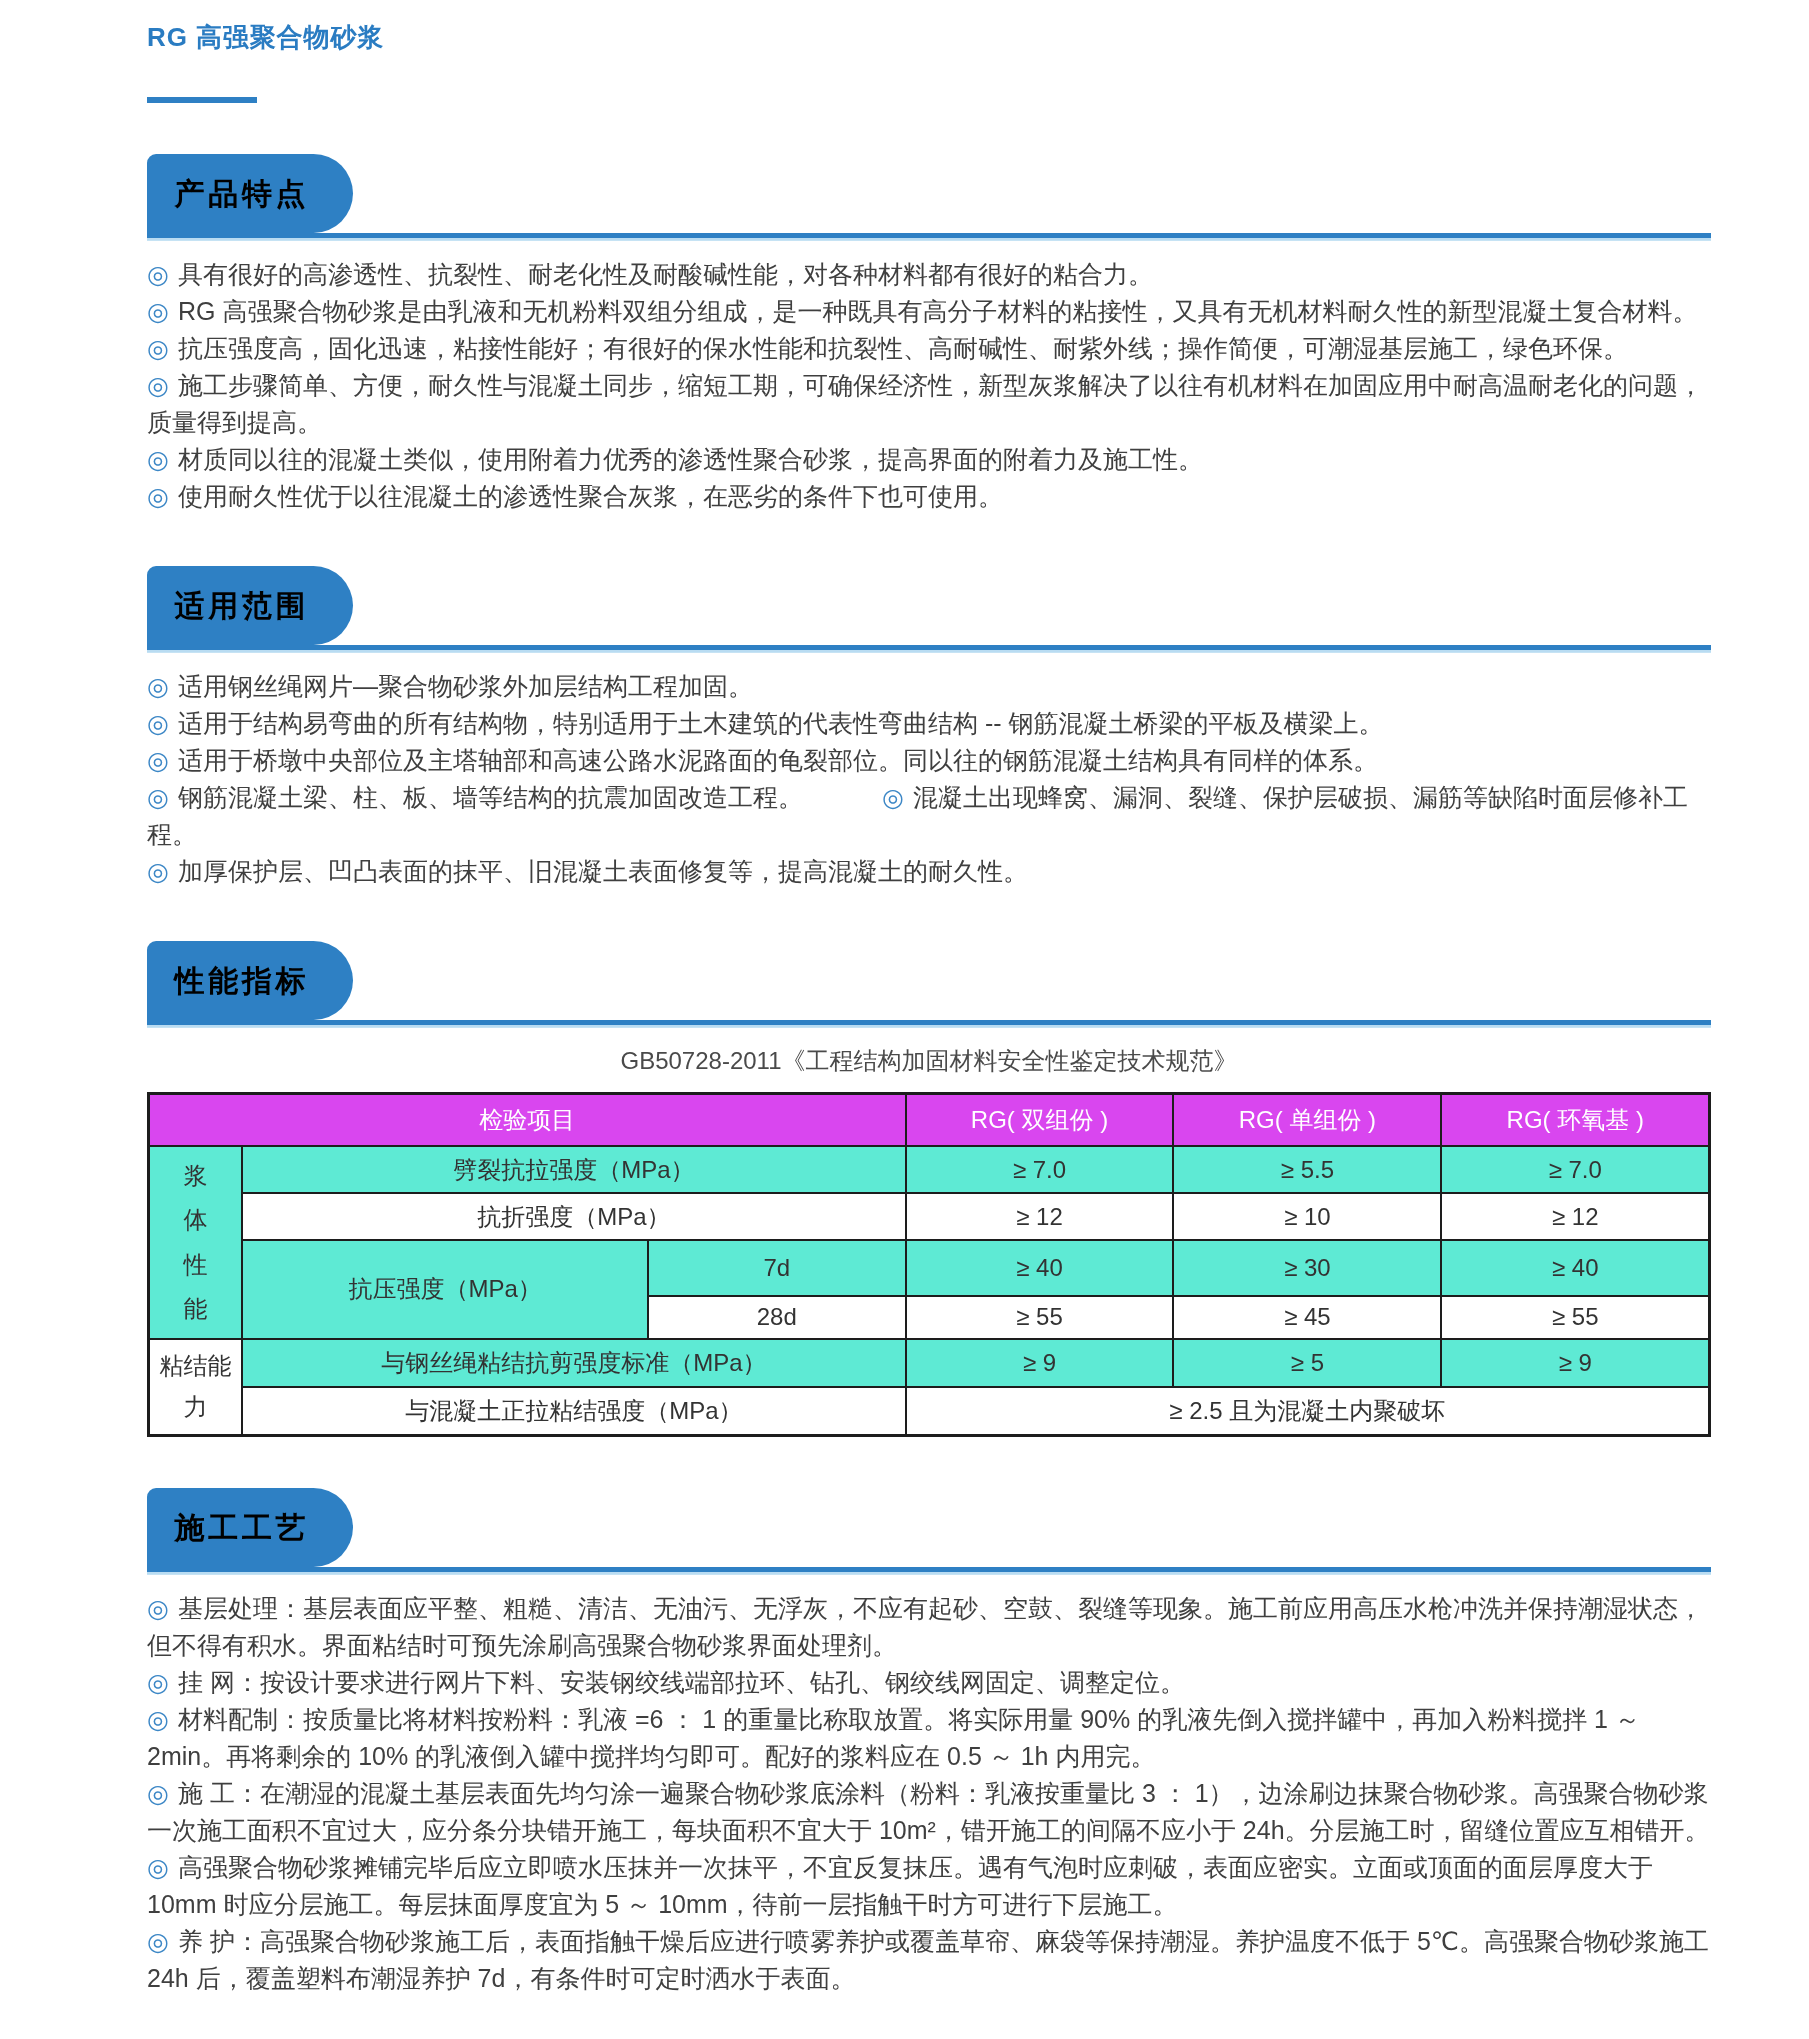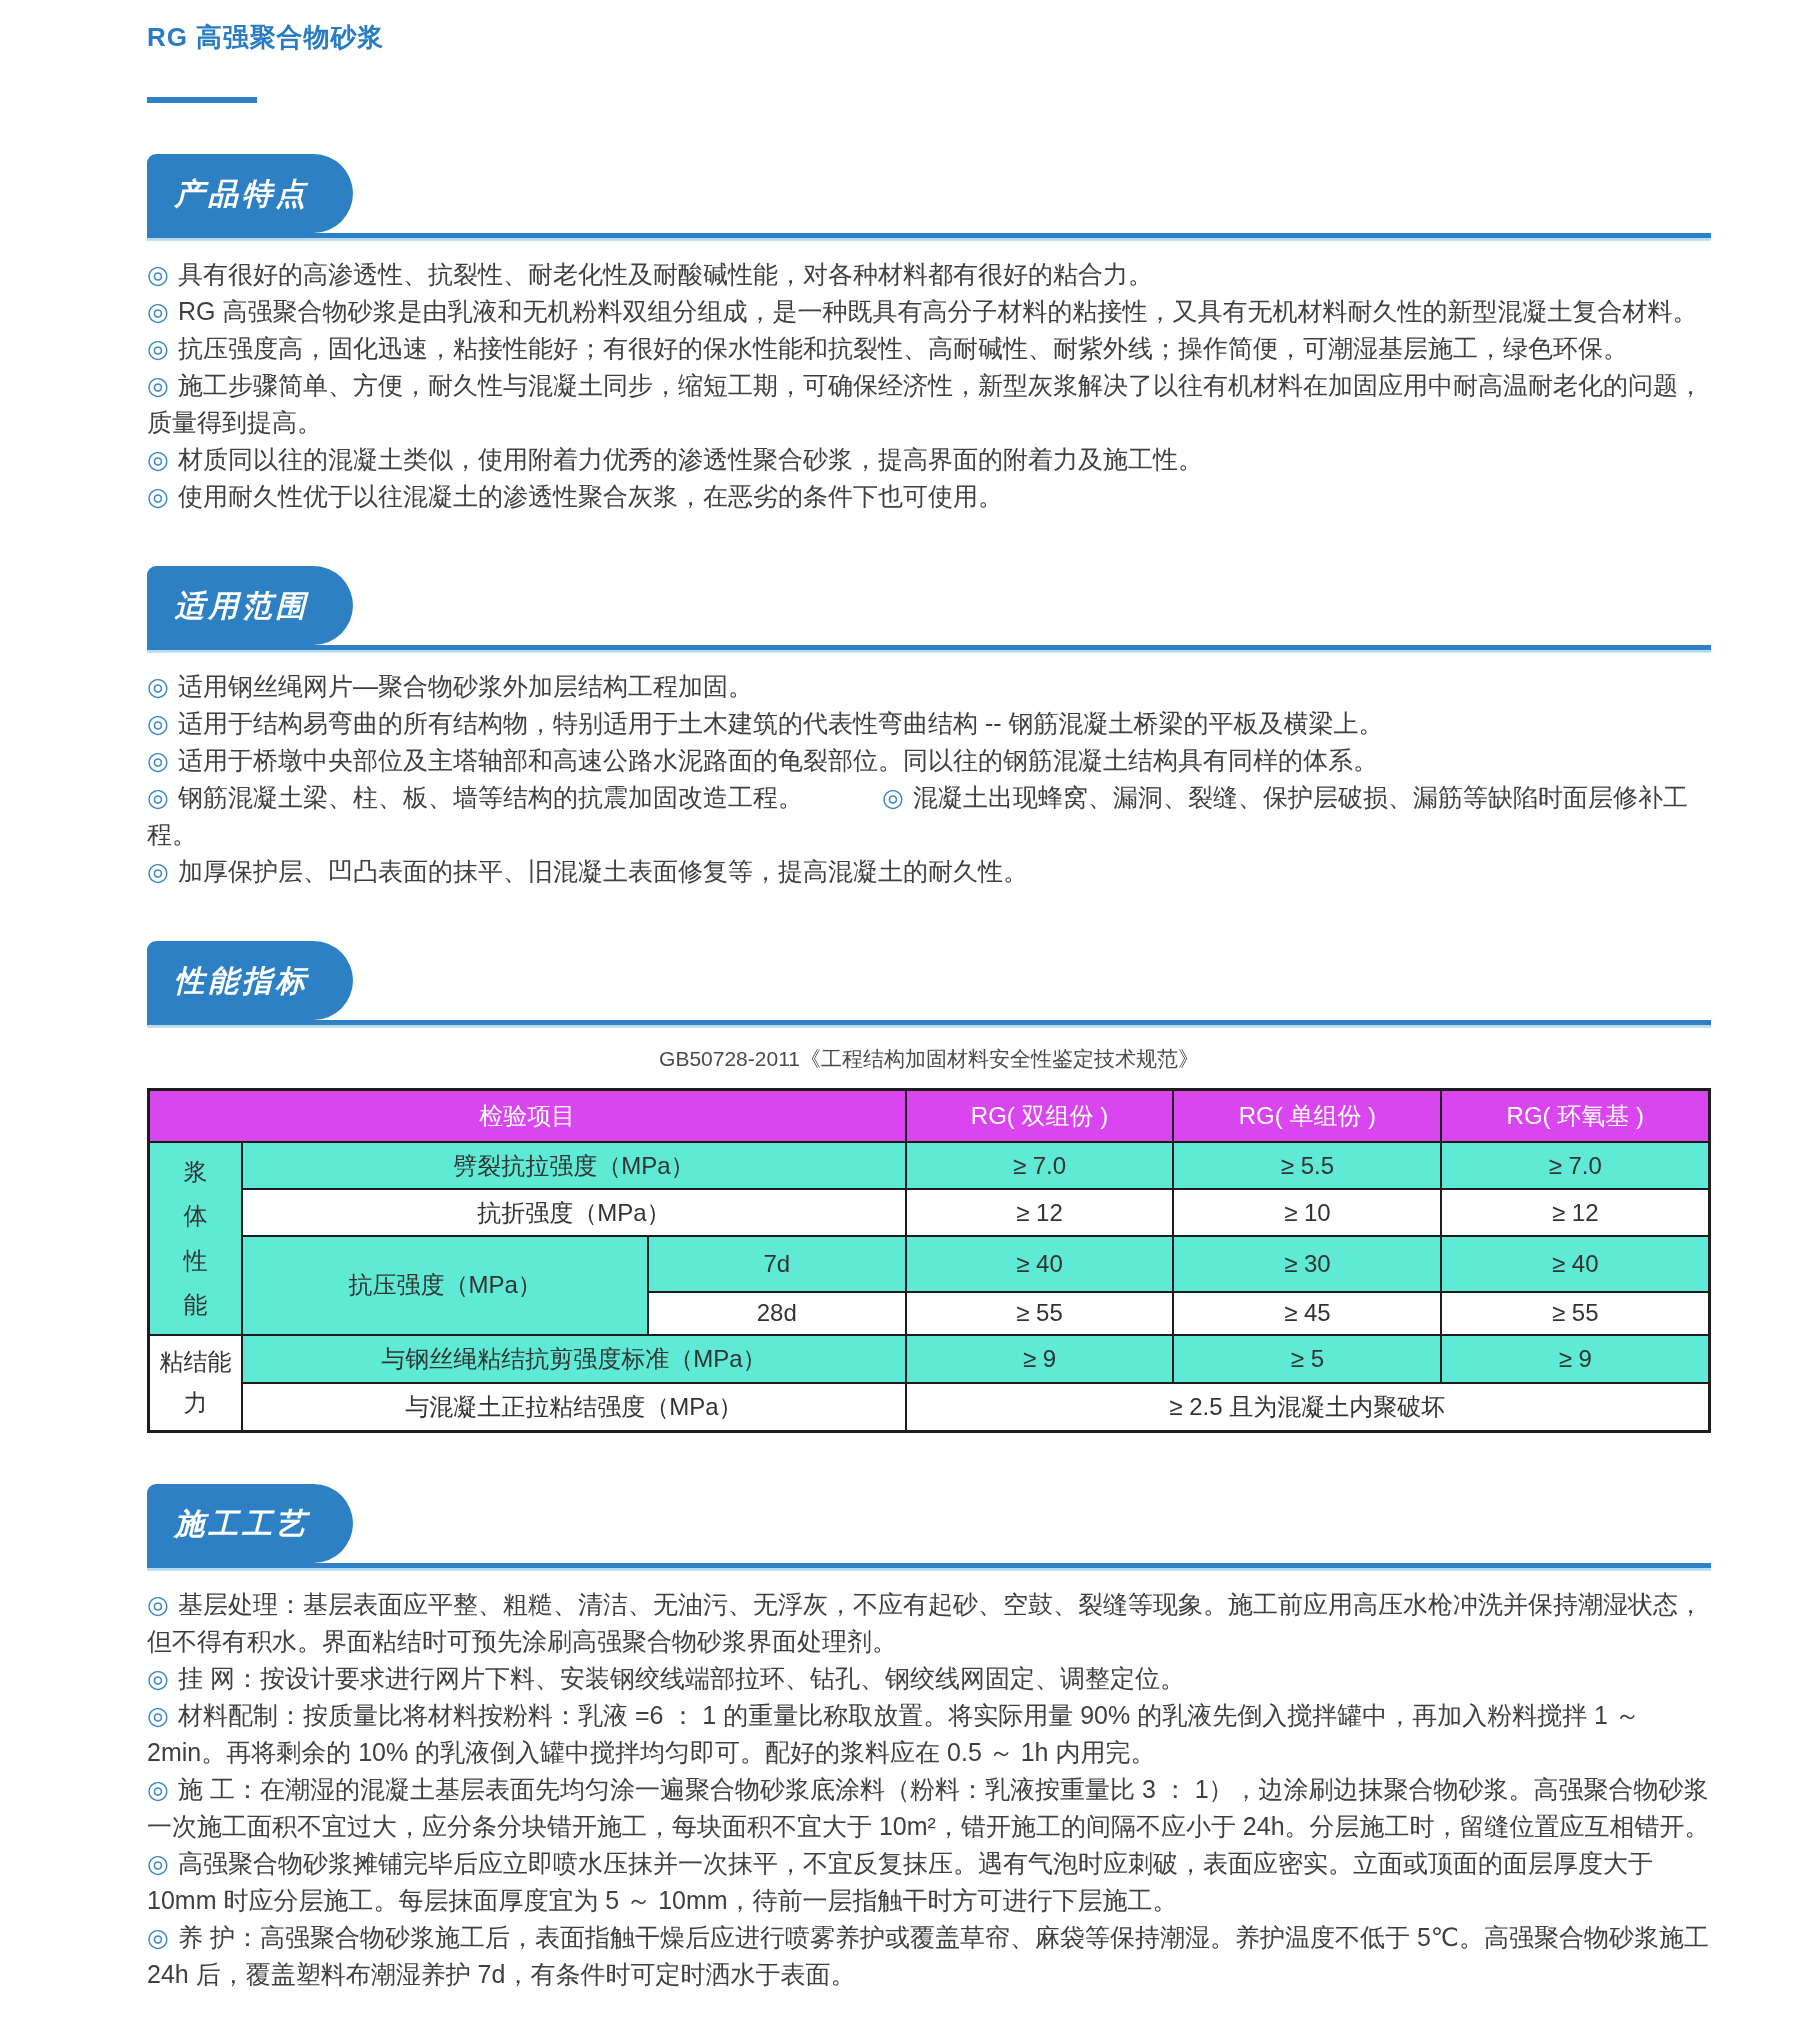--- a/index.html
+++ b/index.html
@@ -7,30 +7,30 @@
     width:1809px;height:2040px;background:#ffffff;overflow:hidden;position:relative;
     font-family:"Liberation Sans","DejaVu Sans",sans-serif;color:#3f3f3f;
   }
   .content{padding:20px 98px 0 147px;}
   .page-title{font-size:26px;font-weight:bold;color:#2a7cc2;letter-spacing:0.9px;margin:0;}
   .title-divider{width:110px;height:5.5px;background:#2e80c4;margin-top:42px;}
   .section{margin-top:51px;}
   .section:first-of-type{margin-top:64px;}
   .section-header{border-bottom:5.5px solid #2e80c4;line-height:0;box-shadow:0 2.8px 0 0 #b9dcf2;}
   .badge{
-    display:inline-block;vertical-align:bottom;background:#2e80c4;color:#ffffff;
+    display:inline-block;vertical-align:bottom;background:#2e80c4;color:#000000;
     font-size:30px;font-weight:bold;letter-spacing:3.7px;line-height:1;
-    padding:25px 44px 24px 27.5px;border-radius:9.2px 40px 40px 0;font-style:italic;
+    padding:25px 44px 24px 27.5px;border-radius:9.2px 40px 40px 0;
   }
   .bullets{margin-top:18.4px;font-size:25px;line-height:37px;}
   .bullets p{margin:0;}
   .mk{color:#3c87c6;margin-right:9.2px;}
   .pair-gap{display:inline-block;width:79px;}
   
-  .tbl-caption{text-align:center;font-size:21px;color:#4a4a4a;margin:20px 0 14.7px 0;}
+  .tbl-caption{text-align:center;font-size:24px;color:#4a4a4a;margin:20px 0 14.7px 0;}
   table.spec{width:100%;border-collapse:collapse;border:3.7px solid #1d1d1d;table-layout:fixed;}
   table.spec th,table.spec td{
     border:2.3px solid #1d1d1d;text-align:center;vertical-align:middle;
     font-size:24px;font-weight:normal;padding:6.4px 5.5px;color:#333333;
   }
   table.spec thead th{background:#d946ef;color:#ffffff;padding:9.2px 5.5px;}
   .gray{background:#5eead4;}
   .grp{word-break:break-all;line-height:1.7;padding:6.4px 3.7px !important;}
   .vstack{display:inline-block;width:1.05em;word-break:break-all;line-height:1.85;}
 </style>

